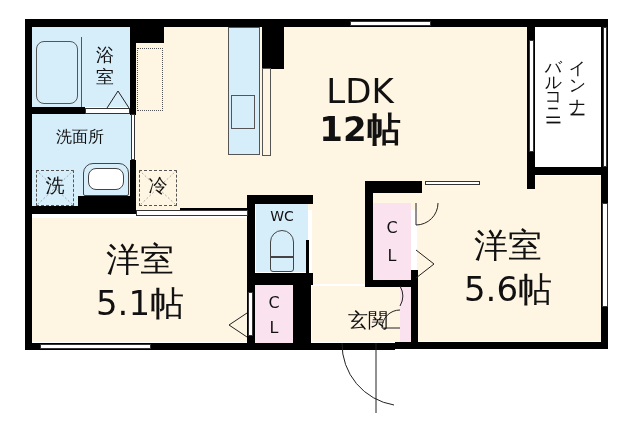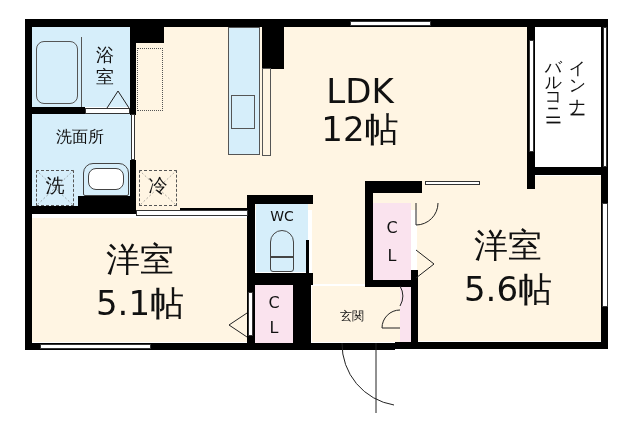--- a/index.html
+++ b/index.html
@@ -111,37 +111,37 @@
 </svg>
 
 <svg style="left:342px;top:343px;width:40px;height:70px;">
   <path d="M0,0 A62,62 0 0 0 52,62 M34,0 L34,70" fill="none" stroke="#222" stroke-width="1"></path>
 </svg>
 <svg style="left:379px;top:286px;width:22px;height:46px;">
   <path d="M21,0 A20,20 0 0 1 21,20 M21,24 A18,18 0 0 0 3,42 L21,42" fill="none" stroke="#222" stroke-width="1"></path>
 </svg>
 
 <div class="lbl" style="left:300px;top:74px;width:120px;font-size:34px;">LDK</div>
-<div class="lbl" style="left:300px;top:112px;width:120px;font-size:34px;">12帖</div>
+<div class="lbl" style="left:300px;top:112px;width:120px;font-size:34px;font-weight:bold;">12帖</div>
 
 <div class="lbl" style="left:80px;top:242px;width:120px;font-size:34px;">洋室</div>
 <div class="lbl" style="left:80px;top:286px;width:120px;font-size:34px;">5.1帖</div>
 
 <div class="lbl" style="left:448px;top:228px;width:120px;font-size:34px;">洋室</div>
 <div class="lbl" style="left:448px;top:272px;width:120px;font-size:34px;">5.6帖</div>
 
 <div class="lbl" style="left:93px;top:46px;width:24px;font-size:18px;">浴</div>
 <div class="lbl" style="left:93px;top:68px;width:24px;font-size:18px;">室</div>
 
 <div class="lbl" style="left:40px;top:129px;width:80px;font-size:16px;">洗面所</div>
 
 <div class="lbl" style="left:258px;top:209px;width:48px;font-size:14px;">WC</div>
 
 <div class="lbl" style="left:373px;top:220px;width:38px;font-size:16px;">C</div>
 <div class="lbl" style="left:373px;top:248px;width:38px;font-size:16px;">L</div>
 
 <div class="lbl" style="left:255px;top:295px;width:38px;font-size:16px;">C</div>
 <div class="lbl" style="left:255px;top:320px;width:38px;font-size:16px;">L</div>
 
-<div class="lbl" style="left:326px;top:310px;width:52px;font-size:12px;">玄関</div>
+<div class="lbl" style="left:342px;top:310px;width:52px;font-size:20px;">玄関</div>
 
 <div class="lbl vtext" style="left:568px;top:48px;font-size:17px;line-height:20px;">インナー</div>
 <div class="lbl vtext" style="left:544px;top:48px;font-size:17px;line-height:20px;letter-spacing:-3px;">バルコニー</div>
 
 </body></html>

